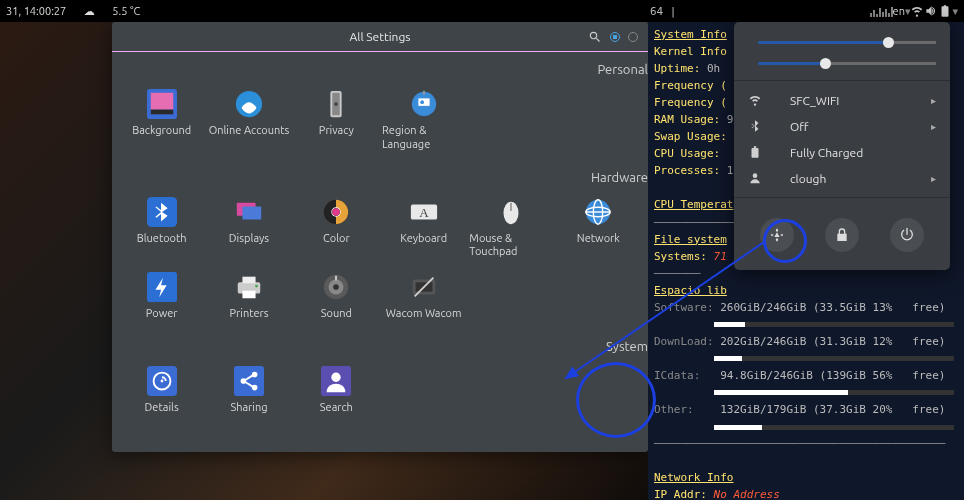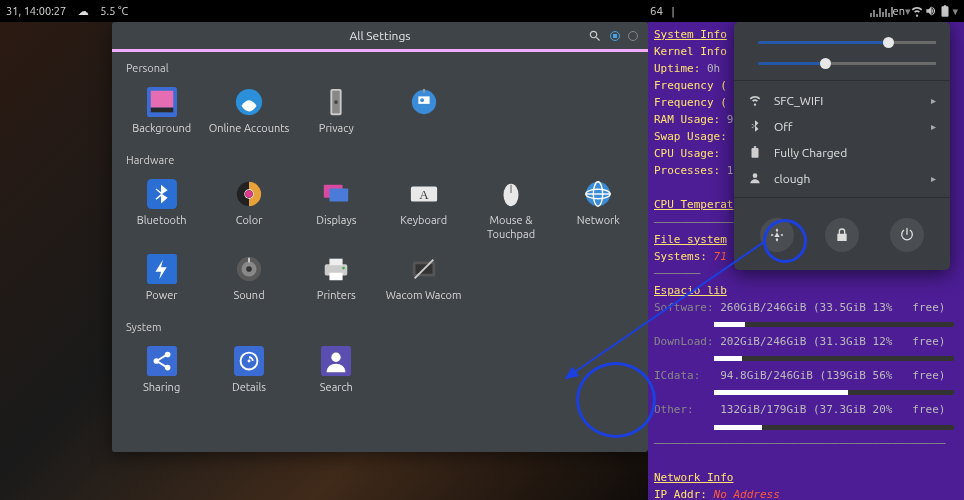--- a/index.html
+++ b/index.html
@@ -14,70 +14,70 @@
   }
 
   
   .topbar {
     position: absolute; top: 0; left: 0; right: 0; height: 22px;
     background: #000; color: #ddd;
     display: flex; align-items: center;
     padding: 0 6px;
     font-size: 11px;
   }
-  .topbar .left { display: flex; gap: 10px; align-items: center; }
+  .topbar .left { display: flex; gap: 16px; align-items: center; }
   .topbar .right { margin-left: auto; display: flex; align-items: center; }
   .tb-ic { width: 14px; height: 14px; display: inline-flex; align-items: center; justify-content: center; fill: #ccc; }
 
   
   .desktop {
     position: absolute; top: 22px; left: 0; width: 648px; bottom: 0;
     background: linear-gradient(135deg, #2b1a12 0%, #1a1a1a 40%, #402a1a 70%, #100c0a 100%);
   }
 
   
   .settings {
     position: absolute; top: 22px; left: 112px; width: 536px; height: 430px;
     background: #3f4448;
     border-radius: 3px;
     color: #e8e8e8;
     box-shadow: 0 4px 20px rgba(0,0,0,.5);
   }
   .settings-header {
     height: 30px; display: flex; align-items: center; padding: 0 10px;
     font-size: 12px;
-    border-bottom: 3px solid #f0abfc;
+    border-bottom: 1px solid #f0abfc;
     position: relative;
   }
   .settings-title { position: absolute; left: 50%; transform: translateX(-50%); }
   .hdr-right { margin-left: auto; display: flex; gap: 8px; align-items: center; }
   .circle { width: 10px; height: 10px; border: 1.5px solid #888; border-radius: 50%; }
   .circle.filled { border-color: #4aa3e0; background: radial-gradient(circle,#4aa3e0 40%,transparent 45%); }
   .s-search { width: 14px; height: 14px; fill: #ccc; }
 
-  .cat-label { font-size: 11px; color: #d0d0d0; padding: 10px 0 2px 14px; }
+  .cat-label { font-size: 13px; color: #d0d0d0; padding: 10px 0 2px 14px; text-align: right; }
   .grid { display: grid; grid-template-columns: repeat(6, 1fr); padding: 4px 6px 2px 6px; }
   .item {
     display: flex; flex-direction: column; align-items: center;
-    padding: 6px 2px; text-align: center;
+    padding: 6px 2px; text-align: left;
     font-size: 11px; color: #d8d8d8;
     cursor: pointer; border-radius: 4px;
     line-height: 1.25;
   }
   .item .ic {
     width: 32px; height: 32px; margin-bottom: 4px;
     display: flex; align-items: center; justify-content: center;
     border-radius: 5px;
   }
   .ic svg { width: 30px; height: 30px; }
 
   
   .term {
     position: absolute; top: 22px; left: 648px; right: 0; bottom: 0;
-    background: #4c1d95;
+    background: #0f172a;
     font-family: "DejaVu Sans Mono", monospace;
     font-size: 11px;
     color: #bbb;
     padding: 4px 6px;
     line-height: 1.55;
     white-space: pre;
   }
   .term .hl { color: #ffe36e; }
   .term .hd { color: #ffe36e; text-decoration: underline; }
   .term .red { color: #ff5b3a; font-style: italic; }
@@ -95,21 +95,21 @@
     padding: 10px 0 14px 0;
     box-shadow: 0 4px 20px rgba(0,0,0,.6);
     color: #e2e2e2;
     font-size: 12px;
   }
   .slider-row { display: flex; align-items: center; gap: 10px; padding: 4px 14px; }
   .slider { flex: 1; height: 3px; background: #2558a8; position: relative; border-radius: 2px; }
   .slider .rest { position: absolute; right:0; top:0; bottom:0; background: #6a6a6a; }
   .slider .thumb { position: absolute; top: -4px; width: 11px; height: 11px; border-radius: 50%; background: #e8e8e8; }
   .sep { height: 1px; background: #2c2f32; margin: 6px 0; }
-  .menu-row { display: flex; align-items: center; gap: 12px; padding: 6px 14px; cursor: pointer; }
+  .menu-row { display: flex; align-items: center; gap: 28px; padding: 6px 14px; cursor: pointer; }
   .menu-row .mi { width: 14px; height: 14px; fill: #cfcfcf; display:flex;align-items:center;justify-content:center;}
   .menu-row .chev { margin-left: auto; color: #aaa; font-size: 10px; }
   .action-row { display: flex; justify-content: space-around; padding: 14px 10px 4px; }
   .circ-btn { width: 34px; height: 34px; border-radius: 50%; background: #4a4e52; display: flex; align-items: center; justify-content: center; cursor: pointer; }
   .circ-btn svg { width: 16px; height: 16px; fill: #ddd; }
 
   
   .anno-circle {
     position: absolute; border: 3px solid #1b3fe0; border-radius: 50%;
     pointer-events: none;
@@ -208,57 +208,58 @@
         </div>
         <div class="item">
           <div class="ic">
             <svg viewBox="0 0 32 32">
               <circle cx="16" cy="16" r="13" fill="#3a8bd8"></circle>
               <rect x="15" y="2" width="2" height="4" fill="#999"></rect>
               <path d="M10 10 h12 v8 h-12z" fill="#fff"></path>
               <circle cx="14" cy="14" r="2" fill="#3a8bd8"></circle>
             </svg>
           </div>
+          <span>Region &amp; Language</span>
         </div>
       </div>
       <div class="cat-label">Hardware</div>
       <div class="grid">
         <div class="item">
           <div class="ic">
             <svg viewBox="0 0 32 32">
               <rect width="32" height="32" rx="5" fill="#2b6fd4"></rect>
               <path d="M15 6v20l7-6-6-4 6-4-7-6zm0 10l-6 5 1 1 5-4zm0 0l-6-5 1-1 5 4z" fill="#fff"></path>
             </svg>
           </div>
           <span>Bluetooth</span>
+        </div>
+        <div class="item">
+          <div class="ic">
+            <svg viewBox="0 0 32 32">
+              <rect x="3" y="6" width="20" height="14" rx="1" fill="#d84aa0"></rect>
+              <rect x="9" y="10" width="20" height="14" rx="1" fill="#4a7bd8"></rect>
+            </svg>
+          </div>
+          <span>Displays</span>
         </div>
         <div class="item">
           <div class="ic">
             <svg viewBox="0 0 32 32">
               <circle cx="16" cy="16" r="13" fill="#222"></circle>
               <path d="M16 3a13 13 0 010 26z" fill="#e8a23a"></path>
               <circle cx="16" cy="16" r="5" fill="#fff"></circle>
               <circle cx="16" cy="16" r="4" fill="conic-gradient"></circle>
               <circle cx="16" cy="16" r="4" fill="#e03a8b"></circle>
             </svg>
           </div>
           <span>Color</span>
         </div>
         <div class="item">
           <div class="ic">
             <svg viewBox="0 0 32 32">
-              <rect x="3" y="6" width="20" height="14" rx="1" fill="#d84aa0"></rect>
-              <rect x="9" y="10" width="20" height="14" rx="1" fill="#4a7bd8"></rect>
-            </svg>
-          </div>
-          <span>Displays</span>
-        </div>
-        <div class="item">
-          <div class="ic">
-            <svg viewBox="0 0 32 32">
               <rect x="2" y="8" width="28" height="16" rx="2" fill="#e8e8e8"></rect>
               <text x="16" y="21" text-anchor="middle" font-size="14" fill="#444" font-family="serif">A</text>
             </svg>
           </div>
           <span>Keyboard</span>
         </div>
         <div class="item">
           <div class="ic">
             <svg viewBox="0 0 32 32">
               <ellipse cx="16" cy="17" rx="8" ry="12" fill="#e8e8e8"></ellipse>
@@ -283,75 +284,75 @@
             <svg viewBox="0 0 32 32">
               <rect width="32" height="32" rx="3" fill="#2b6fd4"></rect>
               <path d="M17 6l-8 13h6l-2 8 8-13h-6z" fill="#fff"></path>
             </svg>
           </div>
           <span>Power</span>
         </div>
         <div class="item">
           <div class="ic">
             <svg viewBox="0 0 32 32">
+              <rect x="4" y="11" width="24" height="12" rx="2" fill="#ccc"></rect>
+              <rect x="9" y="5" width="14" height="7" fill="#eee"></rect>
+              <rect x="9" y="20" width="14" height="8" fill="#fff"></rect>
+              <circle cx="24" cy="15" r="1.5" fill="#4a4"></circle>
+            </svg>
+          </div>
+          <span>Printers</span>
+        </div>
+        <div class="item">
+          <div class="ic">
+            <svg viewBox="0 0 32 32">
               <circle cx="16" cy="16" r="13" fill="#5a5a5a"></circle>
               <circle cx="16" cy="16" r="8" fill="#888"></circle>
               <circle cx="16" cy="16" r="3" fill="#333"></circle>
               <rect x="15" y="4" width="2" height="5" fill="#ccc"></rect>
             </svg>
           </div>
           <span>Sound</span>
         </div>
         <div class="item">
           <div class="ic">
             <svg viewBox="0 0 32 32">
-              <rect x="4" y="11" width="24" height="12" rx="2" fill="#ccc"></rect>
-              <rect x="9" y="5" width="14" height="7" fill="#eee"></rect>
-              <rect x="9" y="20" width="14" height="8" fill="#fff"></rect>
-              <circle cx="24" cy="15" r="1.5" fill="#4a4"></circle>
-            </svg>
-          </div>
-          <span>Printers</span>
-        </div>
-        <div class="item">
-          <div class="ic">
-            <svg viewBox="0 0 32 32">
               <rect x="4" y="8" width="24" height="16" rx="2" fill="#555"></rect>
               <rect x="7" y="11" width="18" height="10" fill="#333"></rect>
               <line x1="6" y1="26" x2="26" y2="6" stroke="#ccc" stroke-width="2"></line>
             </svg>
           </div>
           <span>Wacom Wacom</span>
         </div>
       </div>
       <div class="cat-label">System</div>
       <div class="grid">
+        <div class="item">
+          <div class="ic">
+            <svg viewBox="0 0 32 32">
+              <rect width="32" height="32" rx="4" fill="#3b6cd4"></rect>
+              <circle cx="16" cy="16" r="9" fill="none" stroke="#fff" stroke-width="2"></circle>
+              <path d="M16 12a4 4 0 014 4" fill="none" stroke="#fff" stroke-width="2"></path>
+              <circle cx="16" cy="16" r="1.5" fill="#fff"></circle>
+            </svg>
+          </div>
+          <span>Details</span>
+        </div>
         <div class="item">
           <div class="ic">
             <svg viewBox="0 0 32 32">
               <rect width="32" height="32" rx="3" fill="#3b6cd4"></rect>
               <circle cx="10" cy="16" r="3" fill="#fff"></circle>
               <circle cx="22" cy="9" r="3" fill="#fff"></circle>
               <circle cx="22" cy="23" r="3" fill="#fff"></circle>
               <line x1="12" y1="15" x2="20" y2="10" stroke="#fff" stroke-width="2"></line>
               <line x1="12" y1="17" x2="20" y2="22" stroke="#fff" stroke-width="2"></line>
             </svg>
           </div>
           <span>Sharing</span>
-        </div>
-        <div class="item">
-          <div class="ic">
-            <svg viewBox="0 0 32 32">
-              <rect width="32" height="32" rx="4" fill="#3b6cd4"></rect>
-              <circle cx="16" cy="16" r="9" fill="none" stroke="#fff" stroke-width="2"></circle>
-              <path d="M16 12a4 4 0 014 4" fill="none" stroke="#fff" stroke-width="2"></path>
-              <circle cx="16" cy="16" r="1.5" fill="#fff"></circle>
-            </svg>
-          </div>
-          <span>Details</span>
         </div>
         <div class="item">
           <div class="ic">
             <svg viewBox="0 0 32 32">
               <rect width="32" height="32" rx="3" fill="#5a4fb0"></rect>
               <circle cx="16" cy="12" r="5" fill="#fff"></circle>
               <path d="M6 28c0-6 5-9 10-9s10 3 10 9z" fill="#fff"></path>
             </svg>
           </div>
           <span>Search</span>

